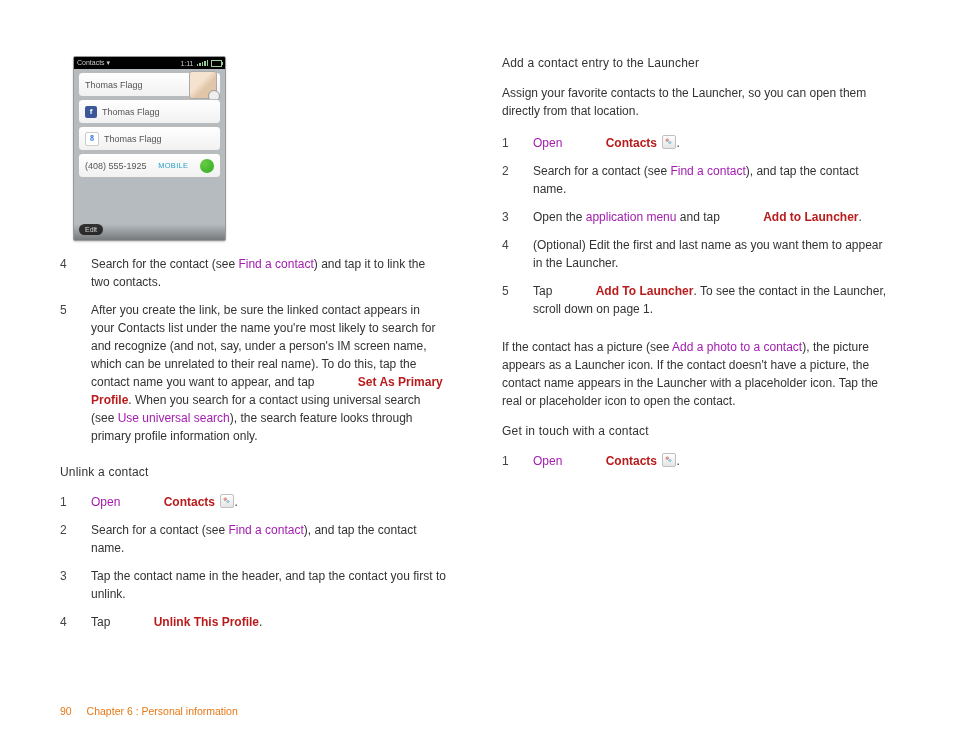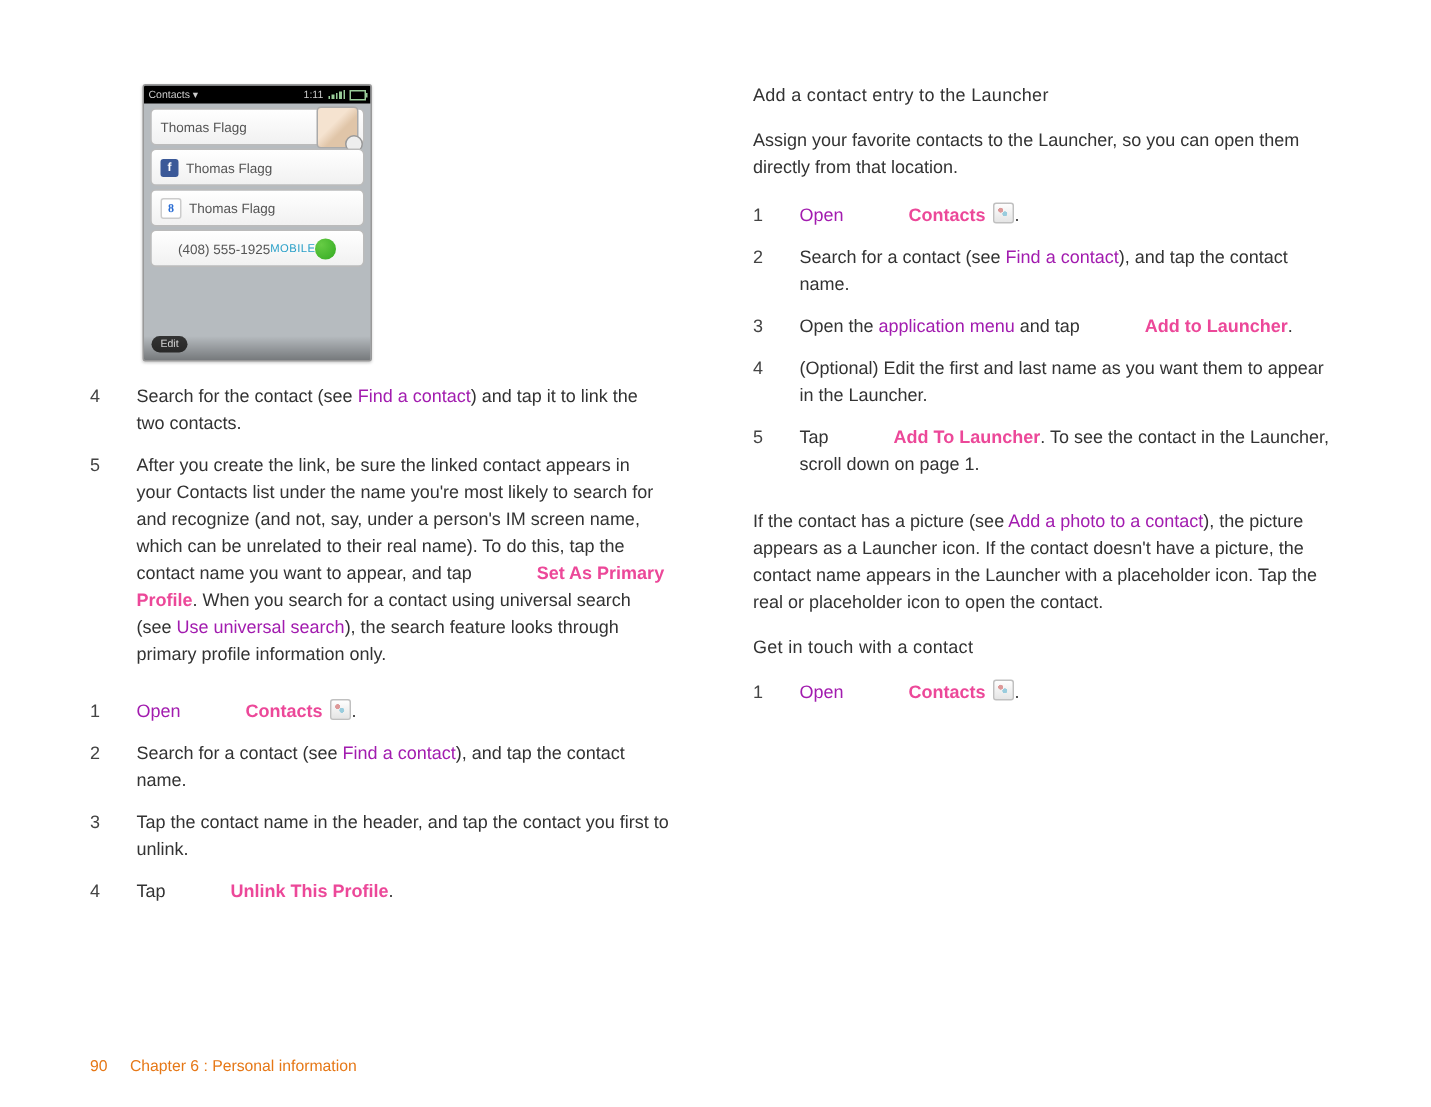--- a/index.html
+++ b/index.html
@@ -7,21 +7,21 @@
     width:954px; height:738px;
     font-family: "Gill Sans", "Gill Sans MT", "Segoe UI", Arial, sans-serif;
     font-size:12px; color:#333; background:#fff; position:relative;
     -webkit-font-smoothing:antialiased;
   }
   .page { display:flex; padding:56px 44px 0 60px; gap:56px; }
   .col { width:386px; }
 
   
   .shot {
-    width:151px; height:183px; margin:0 0 14px 35px;
+    width:151px; height:183px; margin:0 0 14px 13px;
     background:#b6bbbf; border:1px solid #999; border-radius:2px;
     position:relative; overflow:hidden;
     box-shadow:0 1px 2px rgba(0,0,0,.2);
   }
   .shot-status {
     height:12px; background:#000; display:flex; align-items:center;
     font-size:7px; color:#ccc; padding:0 3px; justify-content:space-between;
   }
   .shot-status .r { display:flex; gap:3px; align-items:center; }
   .shot-status .bars { display:flex; gap:1px; align-items:flex-end; }
@@ -54,42 +54,42 @@
   .ico {
     width:12px; height:12px; margin-right:5px; border-radius:2px;
     display:flex; align-items:center; justify-content:center;
     font-size:8px; font-weight:bold;
   }
   .ico.fb { background:#3b5998; color:#fff; }
   .ico.g  { background:#fff; border:1px solid #ccc; }
   .ico.g::after { content:"8"; color:#2a6dd4; font-family:serif; }
   .ico.lnk{ background:linear-gradient(#eee,#ccc); border:1px solid #bbb; }
   .ico.lnk::after{ content:"🔗"; font-size:7px; }
-  .row.phone { justify-content:center; }
+  .row.phone { justify-content:space-between; }
   .row.phone .mob { color:#2aa0c8; font-size:7.5px; letter-spacing:.3px; }
   .row.phone .ph { width:14px; height:14px; border-radius:50%;
     background:radial-gradient(circle at 30% 30%, #6c4, #3a2);
     display:flex; align-items:center; justify-content:center; font-size:8px; }
   .editbtn {
     position:absolute; left:5px; bottom:5px;
     background:#333; color:#eee; font-size:7px;
     padding:2px 6px; border-radius:8px;
   }
   .shot::after {
     content:""; position:absolute; bottom:0; left:0; right:0; height:16px;
     background:linear-gradient(rgba(0,0,0,0),rgba(0,0,0,.35));
   }
 
   
   .steps { list-style:none; padding:0; margin:0 0 20px 0; }
   .steps li { display:flex; margin-bottom:10px; line-height:1.5; }
   .steps .n { width:31px; flex:none; color:#444; }
   .steps .t { flex:1; }
   .link { color:#a21caf; }
-  .bold { font-weight:600; color:#ec4899;padding-left:40px; }
+  .bold { font-weight:600; color:#b91c1c;padding-left:40px; }
 
   h3 {
     font-weight:400; font-size:12px; color:#333;
     margin:0 0 14px 0; letter-spacing:.2px;
   }
 
   .para { line-height:1.5; margin:0 0 14px 0; }
 
   .tinyicon {
     display:inline-block; width:12px; height:12px; vertical-align:-2px;
@@ -161,20 +161,21 @@
         </span>
       </li>
       <li>
         <span class="n">5</span>
         <span class="t">
           <span>After you create the link, be sure the linked contact appears in your Contacts list under the name you're most likely to search for and recognize (and not, say, under a person's IM screen name, which can be unrelated to their real name). To do this, tap the contact name you want to appear, and tap </span><span class="bold">Set As Primary Profile</span><span>. When you search for a contact using universal search (see </span><span class="link">Use universal search</span><span>), the search feature looks through primary profile information only.</span>
         </span>
       </li>
     </ol>
 
+    <h3>Unlink a contact</h3>
 
     <ol class="steps">
       <li>
         <span class="n">1</span>
         <span class="t">
           <span class="link">Open</span><span class="bold"> Contacts</span><span> </span><span class="tinyicon"></span>.
         </span>
       </li>
       <li>
         <span class="n">2</span>

